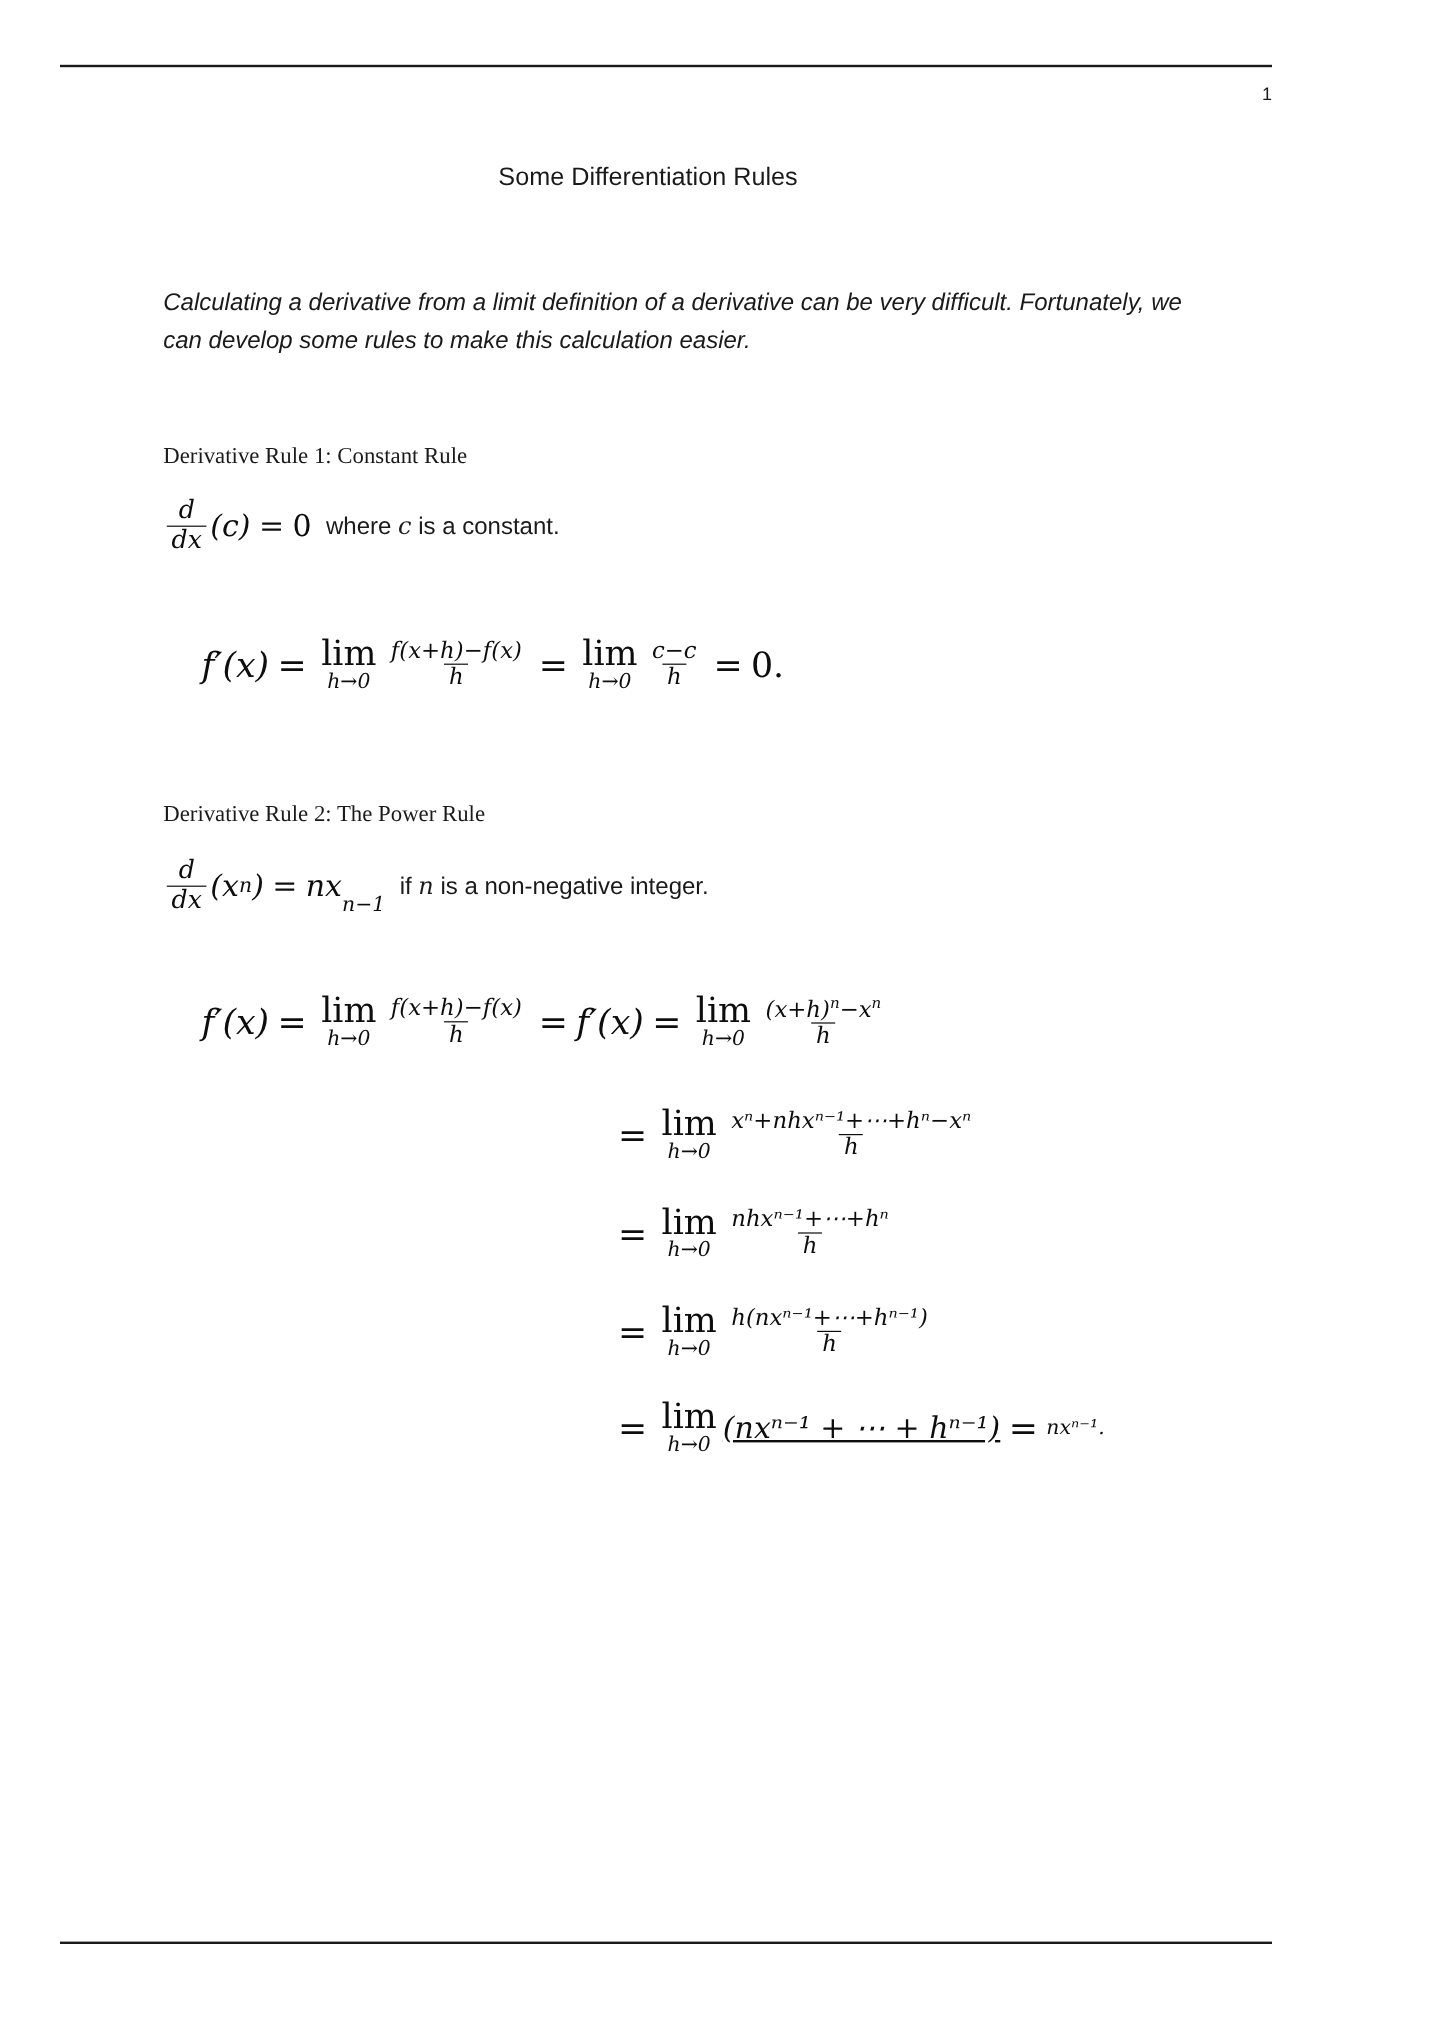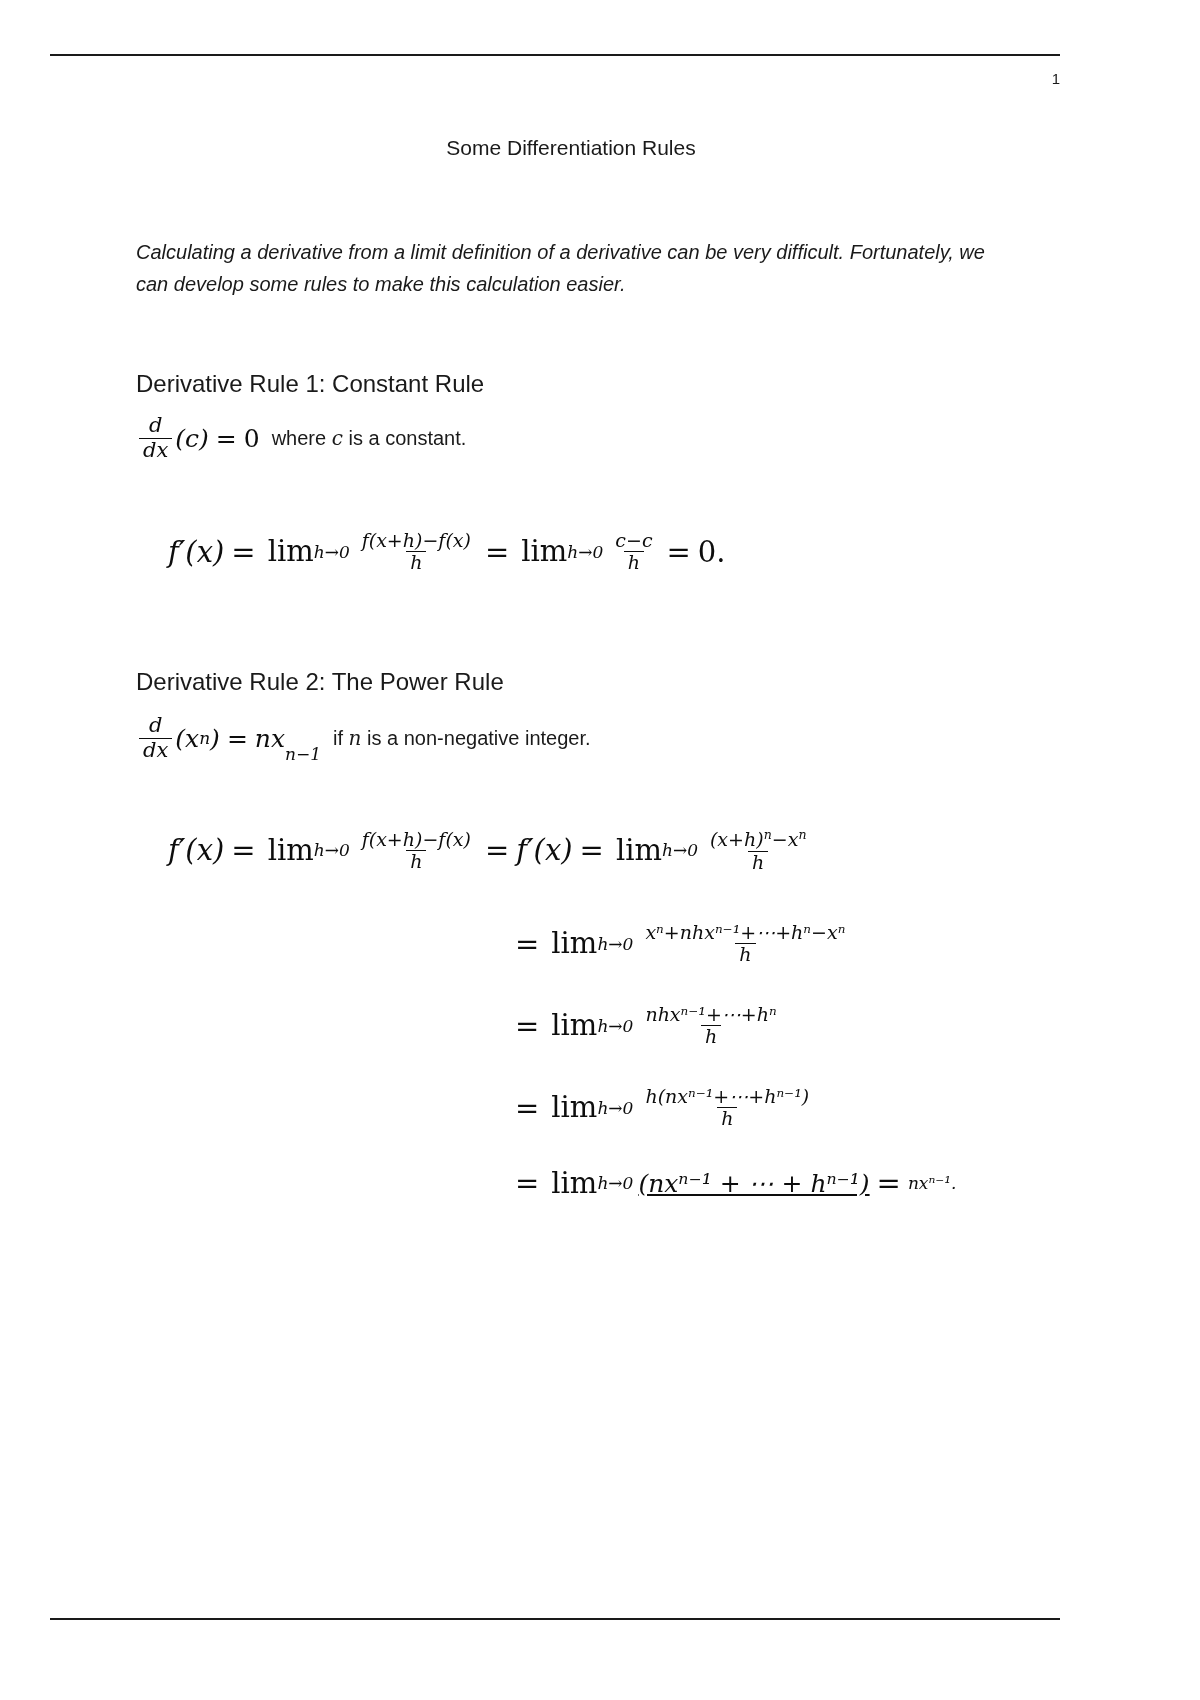--- a/index.html
+++ b/index.html
@@ -46,36 +46,36 @@
     color: #1a1a1a;
   }
   .doc-title {
     position: absolute;
     left: 0;
     top: 136px;
     width: 1080px;
     text-align: center;
     font-size: 21px;
     color: #1a1a1a;
-    padding-left: 31px;
   }
   .body-text {
     position: absolute;
     left: 136px;
     width: 872px;
     font-size: 20px;
     line-height: 1.62;
     color: #1a1a1a;
   }
   .intro { top: 236px; font-style: italic; }
   .rule-heading {
     position: absolute;
     left: 136px;
-    font-size: 24px;
-    color: #1a1a1a;
+    font-size: 19px;
+    color: #1a1a1a;
+    font-family: Liberation Serif, serif;
   }
   .rule1-heading { top: 370px; }
   .rule2-heading { top: 668px; }
 
   
   .math {
     font-family: "DejaVu Serif", serif;
     color: #0d0d0d;
   }
   .mi { font-style: italic; }
@@ -117,21 +117,21 @@
 
   .ddx { font-size: 21px; }
   .ddx .num, .ddx .den { font-size: 21px; }
 
   .big { font-size: 29px; }
   .op { margin: 0 7px; }
 
   
   .lim {
     display: inline-flex;
-    flex-direction: row;
+    flex-direction: column;
     align-items: center;
     vertical-align: middle;
     margin: 0 5px;
     line-height: 1.0;
   }
   .lim .limtop { font-size: 29px; font-style: normal; }
   .lim .limsub { font-size: 17px; margin-top: 1px; }
 
   sup.ex { font-size: 0.66em; vertical-align: super; font-style: italic; }
 

